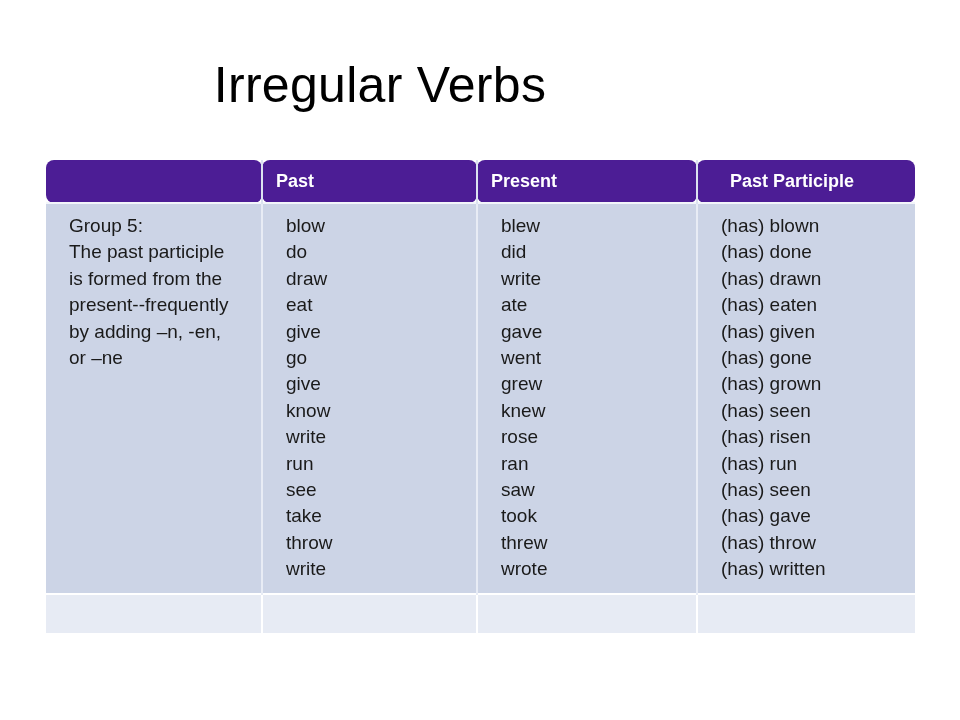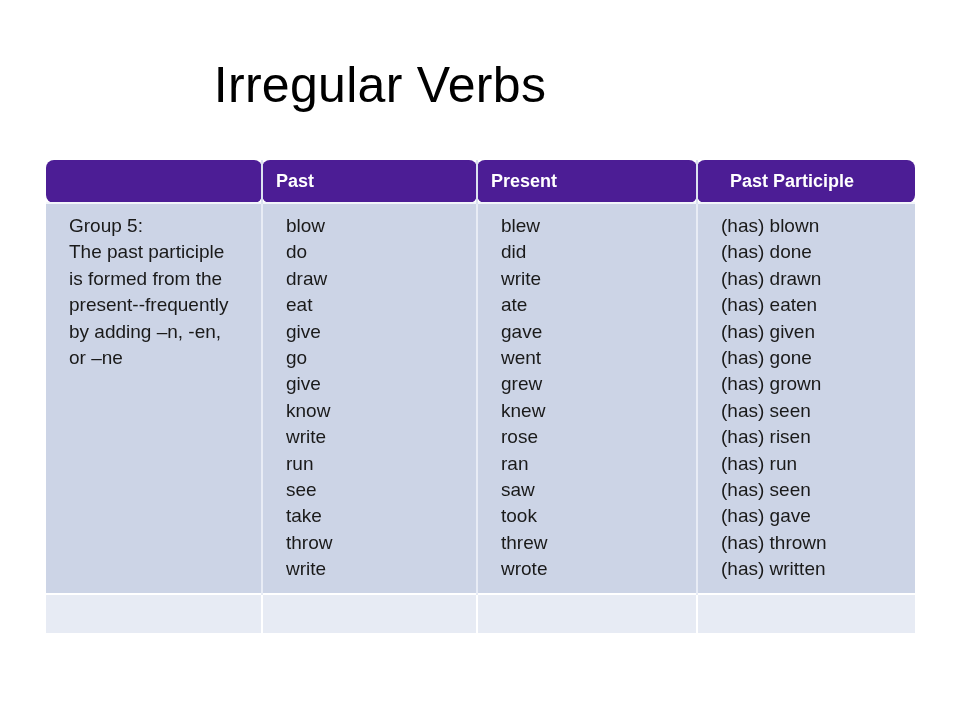--- a/index.html
+++ b/index.html
@@ -173,21 +173,21 @@
             <span class="ln">(has) drawn</span>
             <span class="ln">(has) eaten</span>
             <span class="ln">(has) given</span>
             <span class="ln">(has) gone</span>
             <span class="ln">(has) grown</span>
             <span class="ln">(has) seen</span>
             <span class="ln">(has) risen</span>
             <span class="ln">(has) run</span>
             <span class="ln">(has) seen</span>
             <span class="ln">(has) gave</span>
-            <span class="ln">(has) thrown</span>
+            <span class="ln">(has) throw</span>
             <span class="ln">(has) written</span>
           </span>
         </td>
       </tr>
       <tr class="empty-row">
         <td></td>
         <td></td>
         <td></td>
         <td></td>
       </tr>

